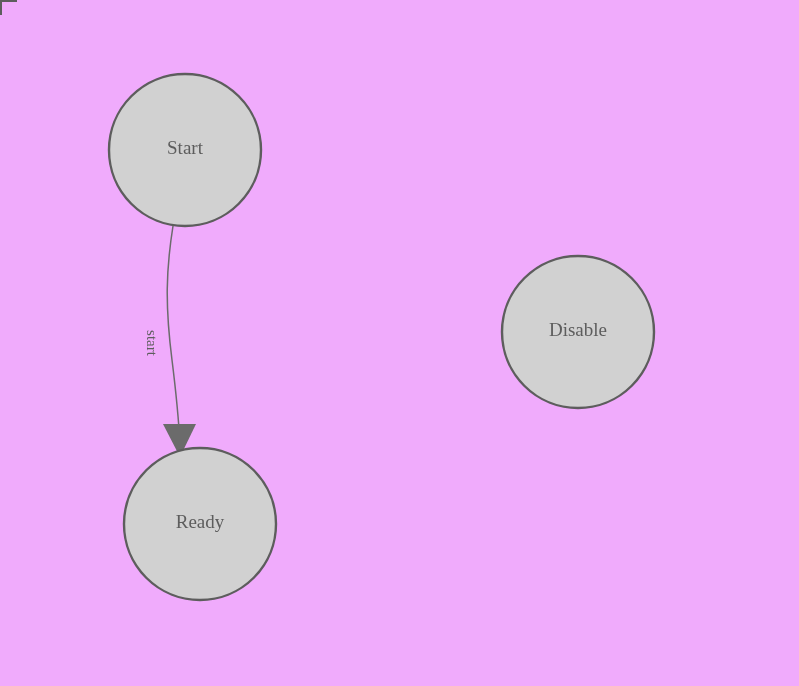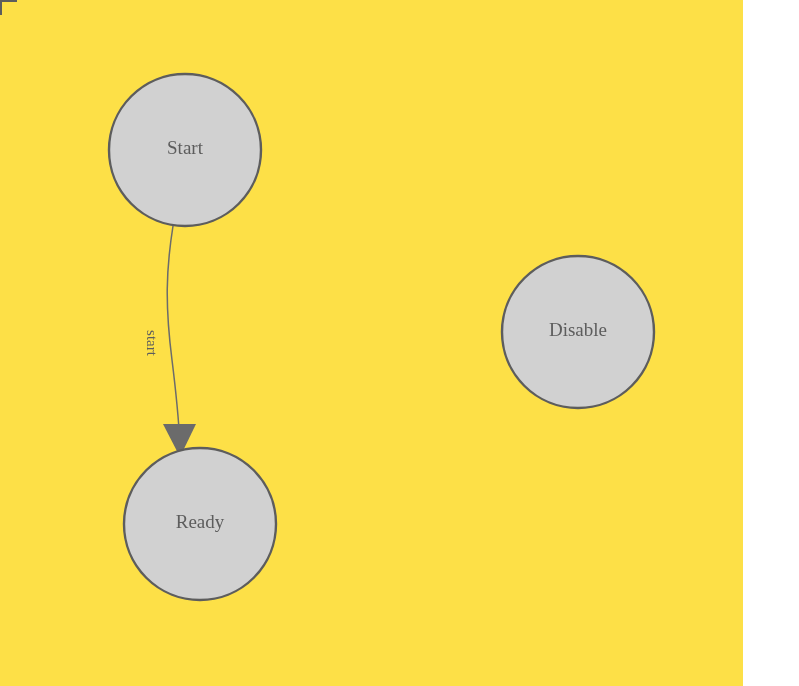--- a/index.html
+++ b/index.html
@@ -8,23 +8,23 @@
     background: #ffffff;
   }
   body {
     width: 799px;
     height: 686px;
     overflow: hidden;
     font-family: "Liberation Serif", "DejaVu Serif", serif;
   }
   #canvas {
     position: relative;
-    width: 743px;
+    width: 799px;
     height: 686px;
-    background: #fde047;
+    background: #f0abfc;
   }
   #diagram-svg {
     position: absolute;
     left: 0;
     top: 0;
     width: 799px;
     height: 686px;
     display: block;
   }
   .node-circle {

